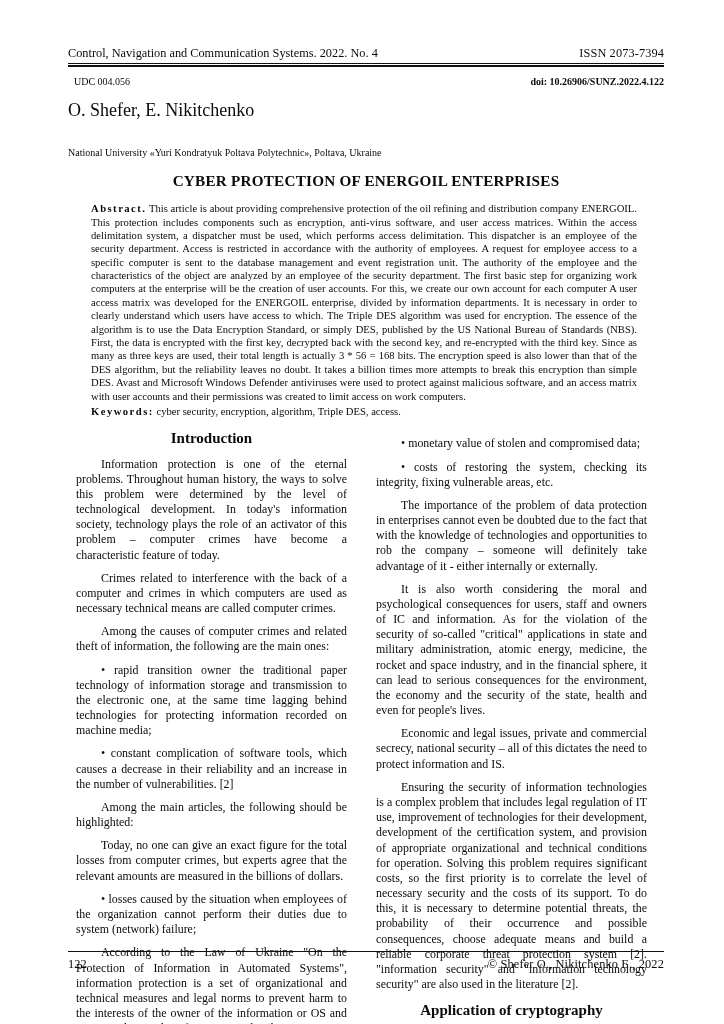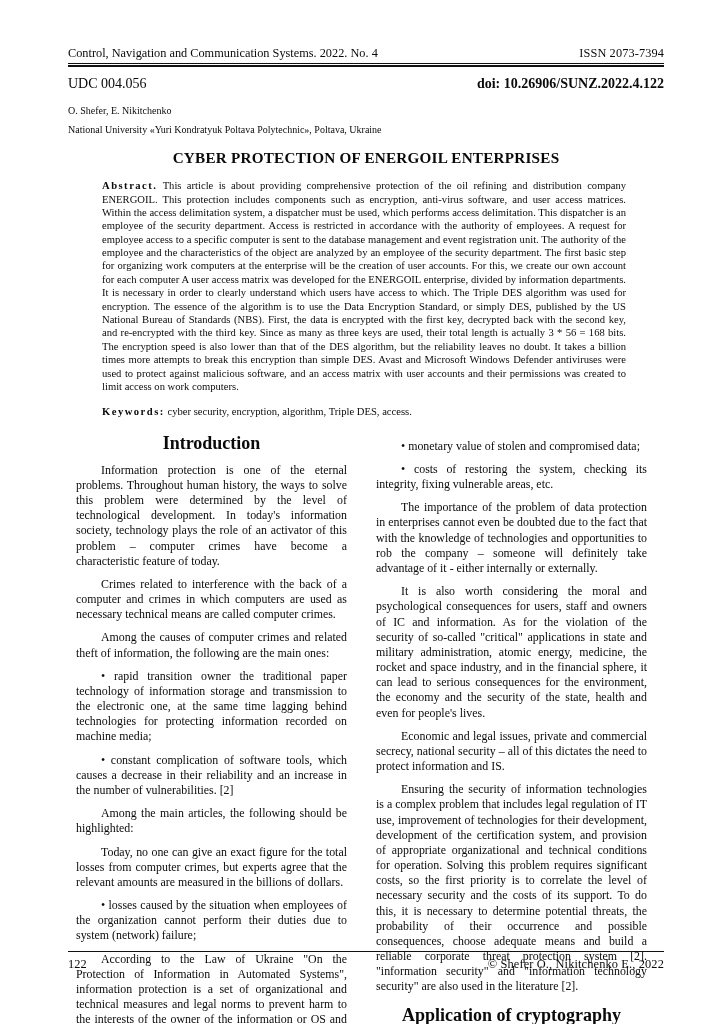--- a/index.html
+++ b/index.html
@@ -43,29 +43,30 @@
   .rule-thin {
     border-top: 1.4px solid #111;
     margin: 0;
   }
 
   
   .udc-row {
     display: flex;
     justify-content: space-between;
     align-items: flex-end;
-    font-size: 14px;
+    font-size: 10px;
     margin-bottom: 13px;
+    margin-left: 6px;
   }
   .udc-row .doi { font-weight: bold; }
 
   
   .authors {
-    font-size: 10px;
-    margin-bottom: 8px;
+    font-size: 18px;
+    margin-bottom: 26px;
   }
   .affiliation {
     font-size: 10px;
     margin-bottom: 14px;
   }
 
   
   .title {
     text-align: center;
     font-size: 15.2px;
@@ -74,21 +75,21 @@
     margin: 0 0 12px 0;
   }
 
   
   .abstract-block {
     padding: 0 26px 0 22px;
     font-size: 10.6px;
     line-height: 1.265;
     text-align: justify;
   }
-  .abstract-block p { margin: 12px; }
+  .abstract-block p { margin: 1px; }
   .lead {
     font-weight: bold;
     letter-spacing: 0.14em;
   }
   .keywords { margin-top: 2px !important; }
 
   
   .columns {
     display: flex;
     gap: 13px;
@@ -104,21 +105,21 @@
   .col p {
     margin: 8px;
     text-indent: 25px;
   }
   .col p.bullet {
     text-indent: 25px;
   }
   .section-head {
     text-align: center;
     font-weight: bold;
-    font-size: 18px;
+    font-size: 15px;
     text-indent: 0 !important;
     margin: 1px 0 5px 0 !important;
   }
   .section-head.second {
     margin-top: 9px !important;
   }
 
   
   .footer-wrap {
     position: absolute;

